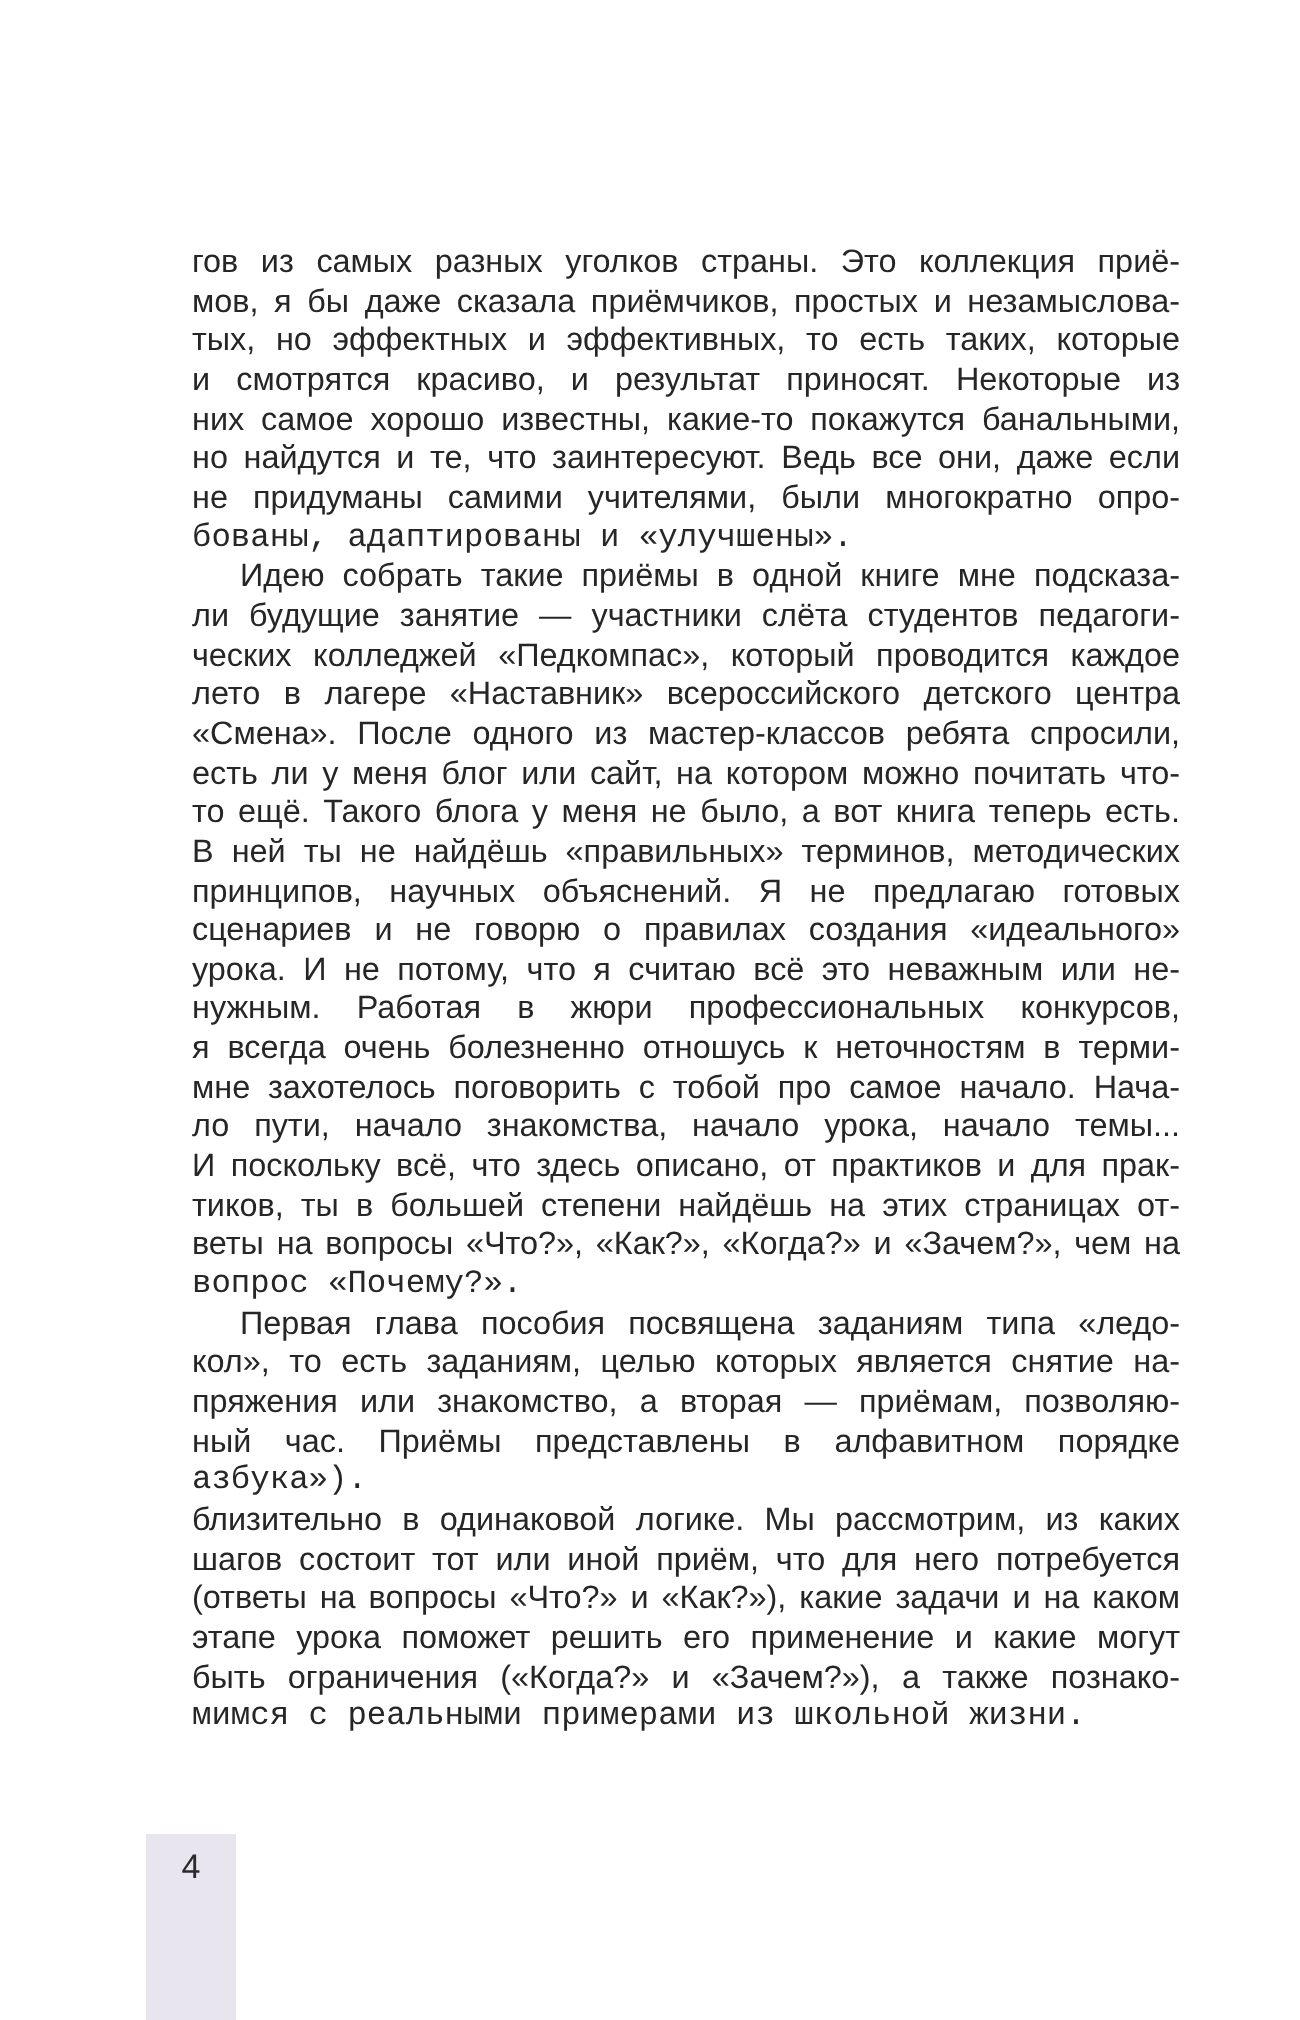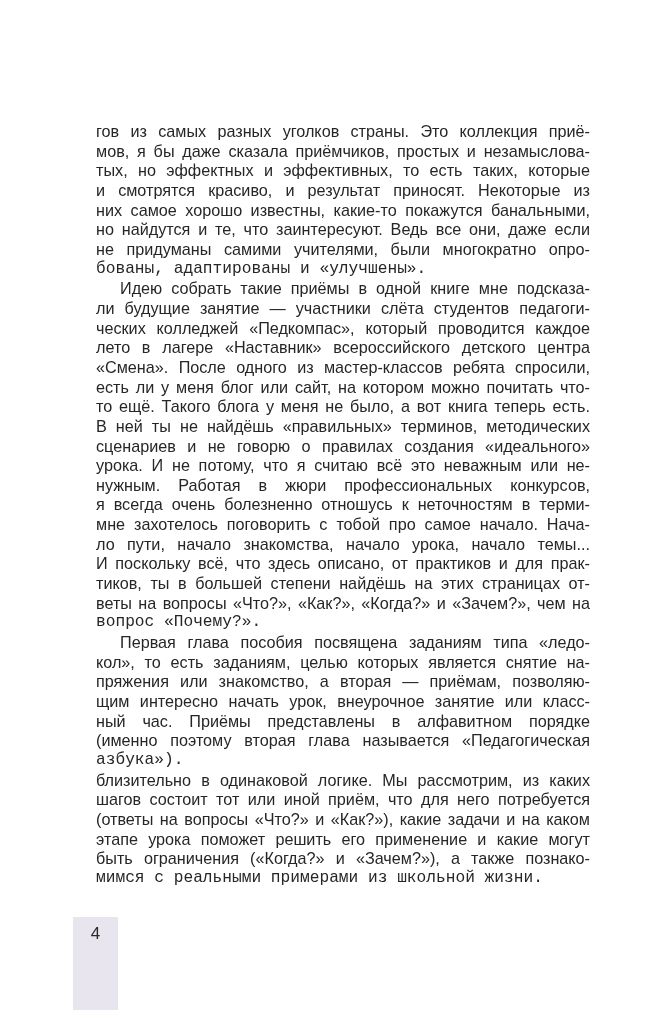--- a/index.html
+++ b/index.html
@@ -75,39 +75,38 @@
 
   <div>
     <span class="line indent">Идею собрать такие приёмы в одной книге мне подсказа-</span>
     <span class="line">ли будущие занятие — участники слёта студентов педагоги-</span>
     <span class="line">ческих колледжей «Педкомпас», который проводится каждое</span>
     <span class="line">лето в лагере «Наставник» всероссийского детского центра</span>
     <span class="line">«Смена». После одного из мастер-классов ребята спросили,</span>
     <span class="line">есть ли у меня блог или сайт, на котором можно почитать что-</span>
     <span class="line">то ещё. Такого блога у меня не было, а вот книга теперь есть.</span>
     <span class="line">В ней ты не найдёшь «правильных» терминов, методических</span>
+    <span class="line">принципов, научных объяснений. Я не предлагаю готовых</span>
     <span class="line">сценариев и не говорю о правилах создания «идеального»</span>
     <span class="line">урока. И не потому, что я считаю всё это неважным или не-</span>
     <span class="line">нужным. Работая в жюри профессиональных конкурсов,</span>
     <span class="line">я всегда очень болезненно отношусь к неточностям в терми-</span>
     <span class="line">мне захотелось поговорить с тобой про самое начало. Нача-</span>
     <span class="line">ло пути, начало знакомства, начало урока, начало темы...</span>
     <span class="line">И поскольку всё, что здесь описано, от практиков и для прак-</span>
     <span class="line">тиков, ты в большей степени найдёшь на этих страницах от-</span>
     <span class="line">веты на вопросы «Что?», «Как?», «Когда?» и «Зачем?», чем на</span>
     <span class="line last">вопрос «Почему?».</span>
   </div>
 
   <div>
     <span class="line indent">Первая глава пособия посвящена заданиям типа «ледо-</span>
     <span class="line">кол», то есть заданиям, целью которых является снятие на-</span>
     <span class="line">пряжения или знакомство, а вторая — приёмам, позволяю-</span>
-    <span class="line">щим интересно начать урок, внеурочное занятие или класс-</span>
     <span class="line">ный час. Приёмы представлены в алфавитном порядке</span>
-    <span class="line">(именно поэтому вторая глава называется «Педагогическая</span>
     <span class="line last">азбука»).</span>
   </div>
 
   <div>
     <span class="line">близительно в одинаковой логике. Мы рассмотрим, из каких</span>
     <span class="line">шагов состоит тот или иной приём, что для него потребуется</span>
     <span class="line">(ответы на вопросы «Что?» и «Как?»), какие задачи и на каком</span>
     <span class="line">этапе урока поможет решить его применение и какие могут</span>
     <span class="line">быть ограничения («Когда?» и «Зачем?»), а также познако-</span>
     <span class="line last">мимся с реальными примерами из школьной жизни.</span>

